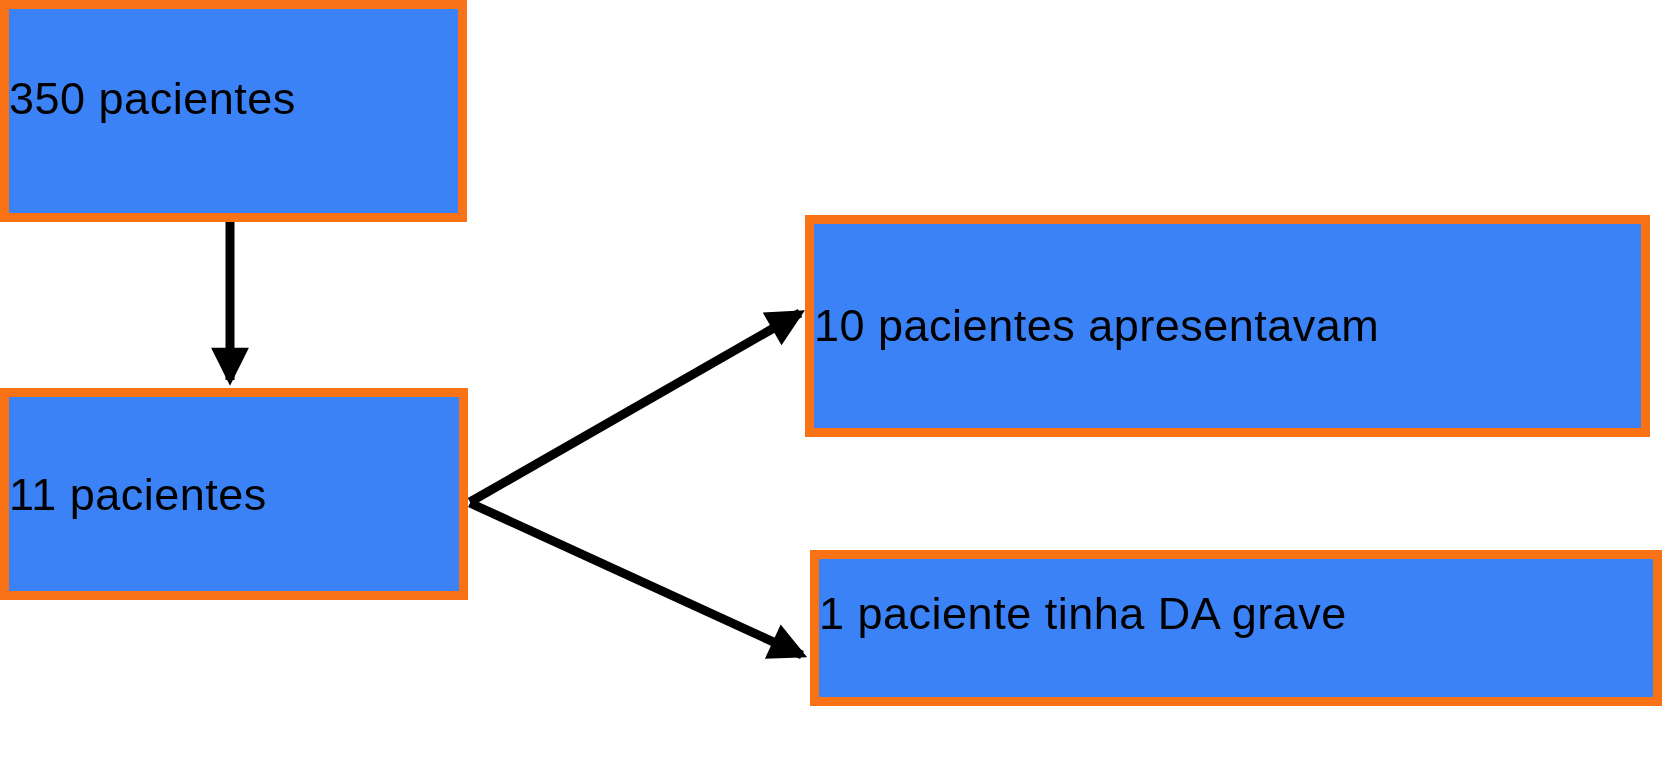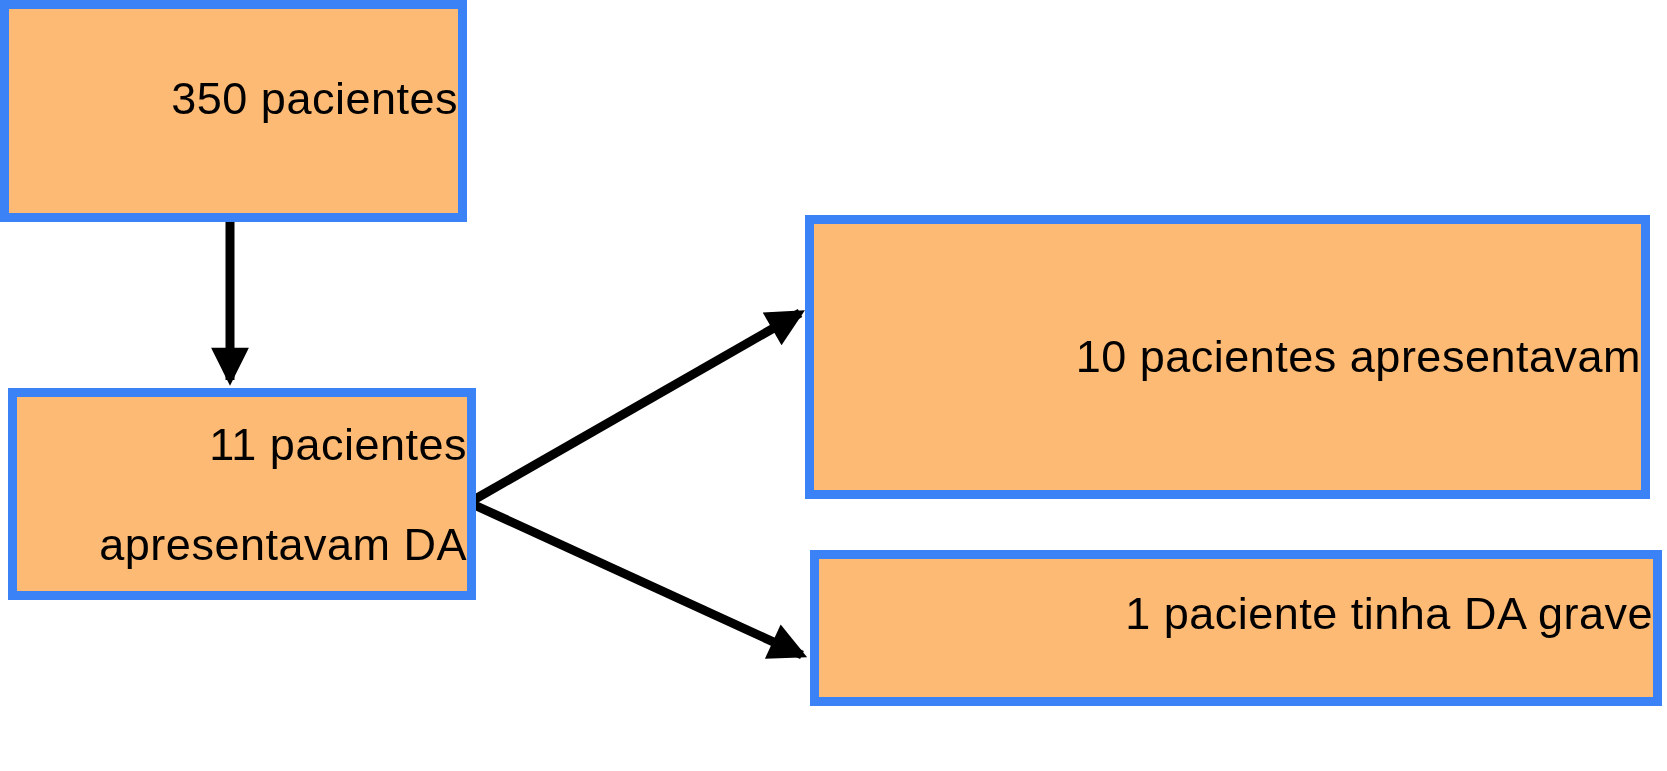--- a/index.html
+++ b/index.html
@@ -12,44 +12,44 @@
     width: 1667px;
     height: 771px;
     background: #ffffff;
     font-family: "Liberation Sans", "DejaVu Sans", sans-serif;
     color: #000000;
     overflow: hidden;
   }
   .flow-box {
     position: absolute;
     box-sizing: border-box;
-    border: 9px solid #3b82f6;
-    background: #fdba74;
+    border: 9px solid #f97316;
+    background: #3b82f6;
     display: flex;
     flex-direction: column;
-    align-items: flex-end;
+    align-items: flex-start;
     justify-content: center;
     text-align: center;
     font-size: 45px;
     line-height: 68px;
     letter-spacing: 0.5px;
   }
   .flow-box .line { display: block; white-space: nowrap; }
 
   #box-assessed {
     left: 0px; top: 0px; width: 467px; height: 222px;
     padding-bottom: 24px;
   }
   #box-with-da {
-    left: 8px; top: 388px; width: 468px; height: 212px;
+    left: 0px; top: 388px; width: 468px; height: 212px;
     line-height: 87px;
     gap: 13px;
   }
   #box-mild-moderate {
-    left: 805px; top: 215px; width: 845px; height: 284px;
+    left: 805px; top: 215px; width: 845px; height: 222px;
     line-height: 70px;
   }
   #box-severe {
     left: 810px; top: 550px; width: 852px; height: 156px;
     padding-bottom: 28px;
   }
   #arrow-layer {
     position: absolute;
     left: 0; top: 0;
     width: 1667px;
@@ -74,21 +74,20 @@
     <line x1="470" y1="502" x2="800" y2="313" marker-end="url(#ah)"></line>
     <line x1="470" y1="503" x2="802" y2="655" marker-end="url(#ah)"></line>
   </svg>
 
   <div class="flow-box" id="box-assessed">
     <span class="line">350 pacientes</span>
   </div>
 
   <div class="flow-box" id="box-with-da">
     <span class="line">11 pacientes</span>
-    <span class="line">apresentavam DA</span>
   </div>
 
   <div class="flow-box" id="box-mild-moderate">
     <span class="line">10 pacientes apresentavam</span>
   </div>
 
   <div class="flow-box" id="box-severe">
     <span class="line">1 paciente tinha DA grave</span>
   </div>
 

